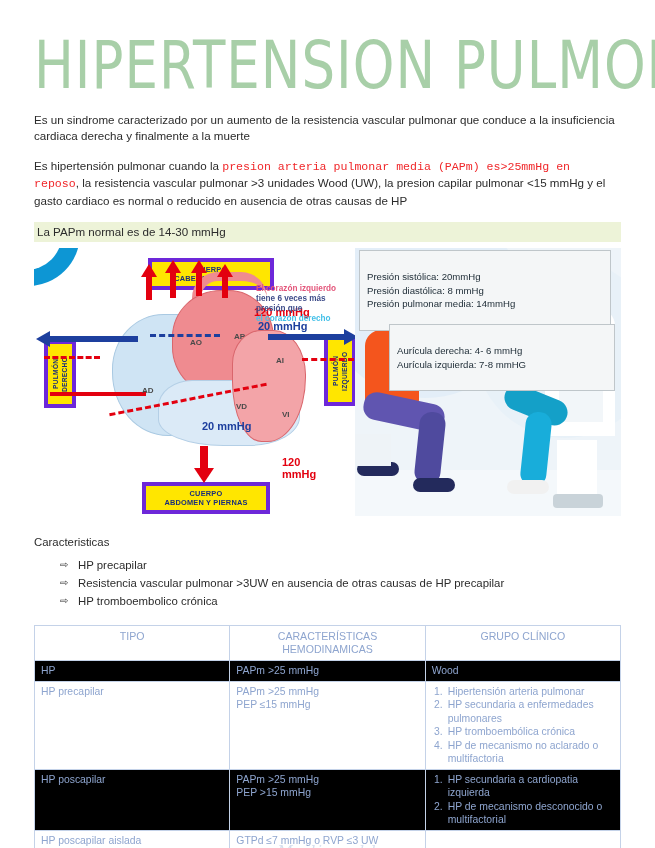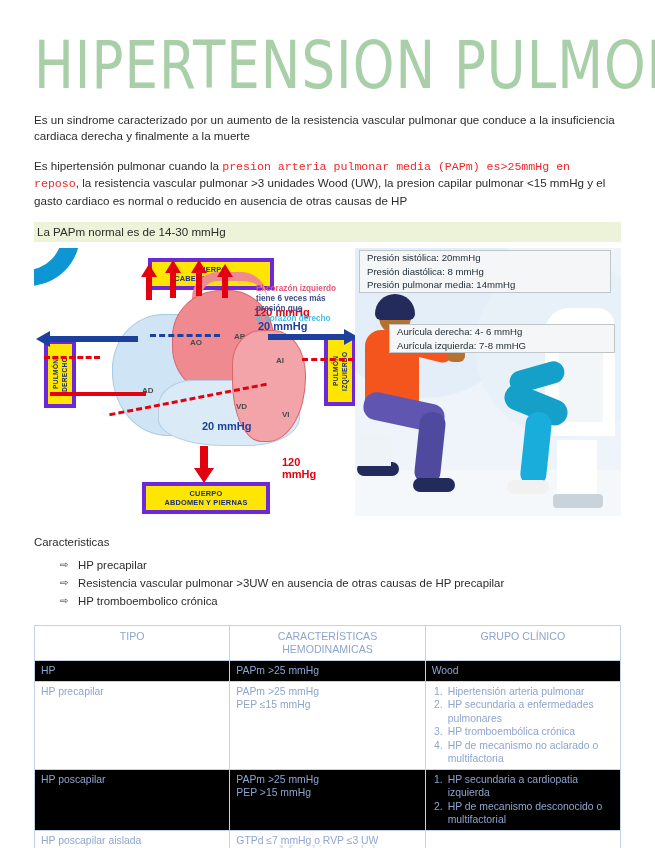--- a/index.html
+++ b/index.html
@@ -142,21 +142,21 @@
   .ctext{position:absolute;font-size:11px;color:#e3000f;font-weight:bold;font-family:"Liberation Sans",sans-serif;}
   .ctext.blue{color:#1d3f9e;}
   .chlabel{position:absolute;font-size:8px;color:#4a4a4a;font-weight:bold;}
   .note-r{position:absolute;font-size:8.2px;line-height:10px;color:#e3557a;font-weight:bold;width:104px;}
   .note-r .c{color:#44c0e8;}
   .note-r .d{color:#3f4d8a;}
 
   
   .infobox{
     position:absolute;background:#f4f6f7;border:1px solid #bfc6ca;
-    color:#22303a;font-size:9.6px;line-height:13.5px;padding:0 7px;
+    color:#22303a;font-size:9.6px;line-height:13.5px;padding:19px 7px;
   }
   .person{position:absolute;}
   .head{position:absolute;border-radius:50%;}
   .limb{position:absolute;}
 
   
   .sect-h{font-size:11.4px;color:#2b2b2b;margin-top:20px;}
   ul.bullets{list-style:none;margin:8px 0 0 0;padding:0 0 0 26px;}
   ul.bullets li{
     font-size:11.4px;color:#2b2b2b;line-height:18px;position:relative;padding-left:18px;

